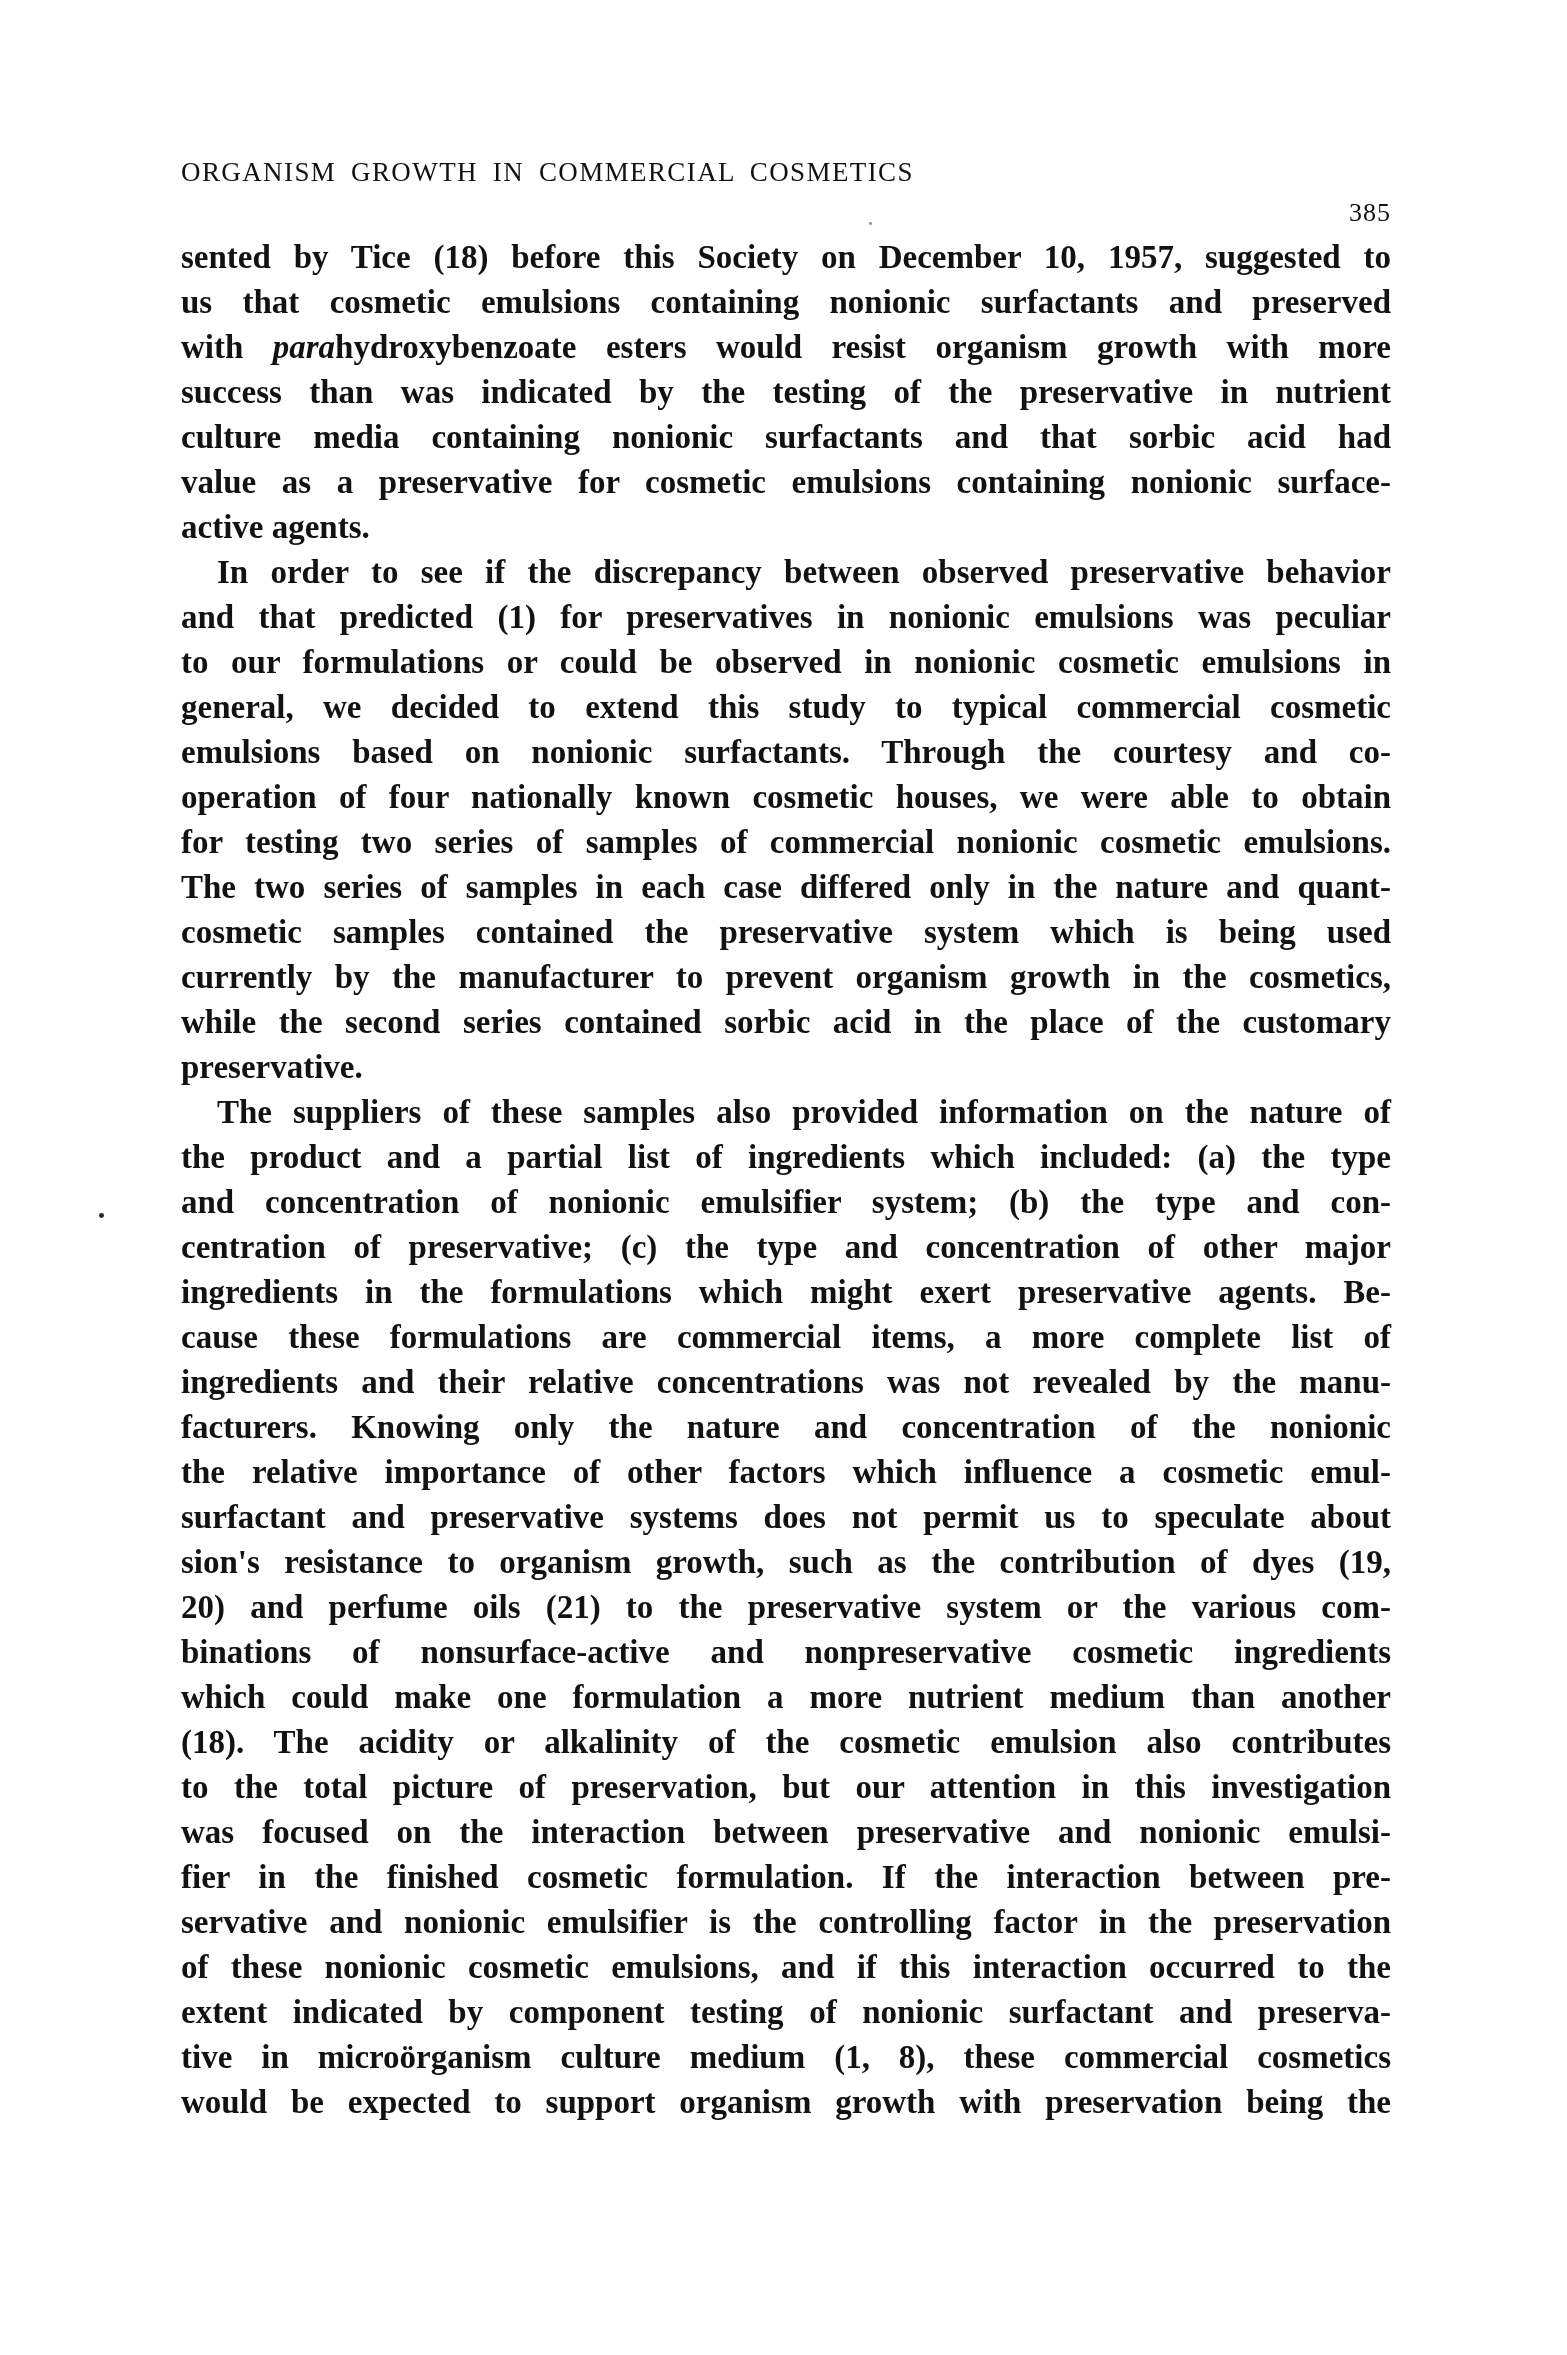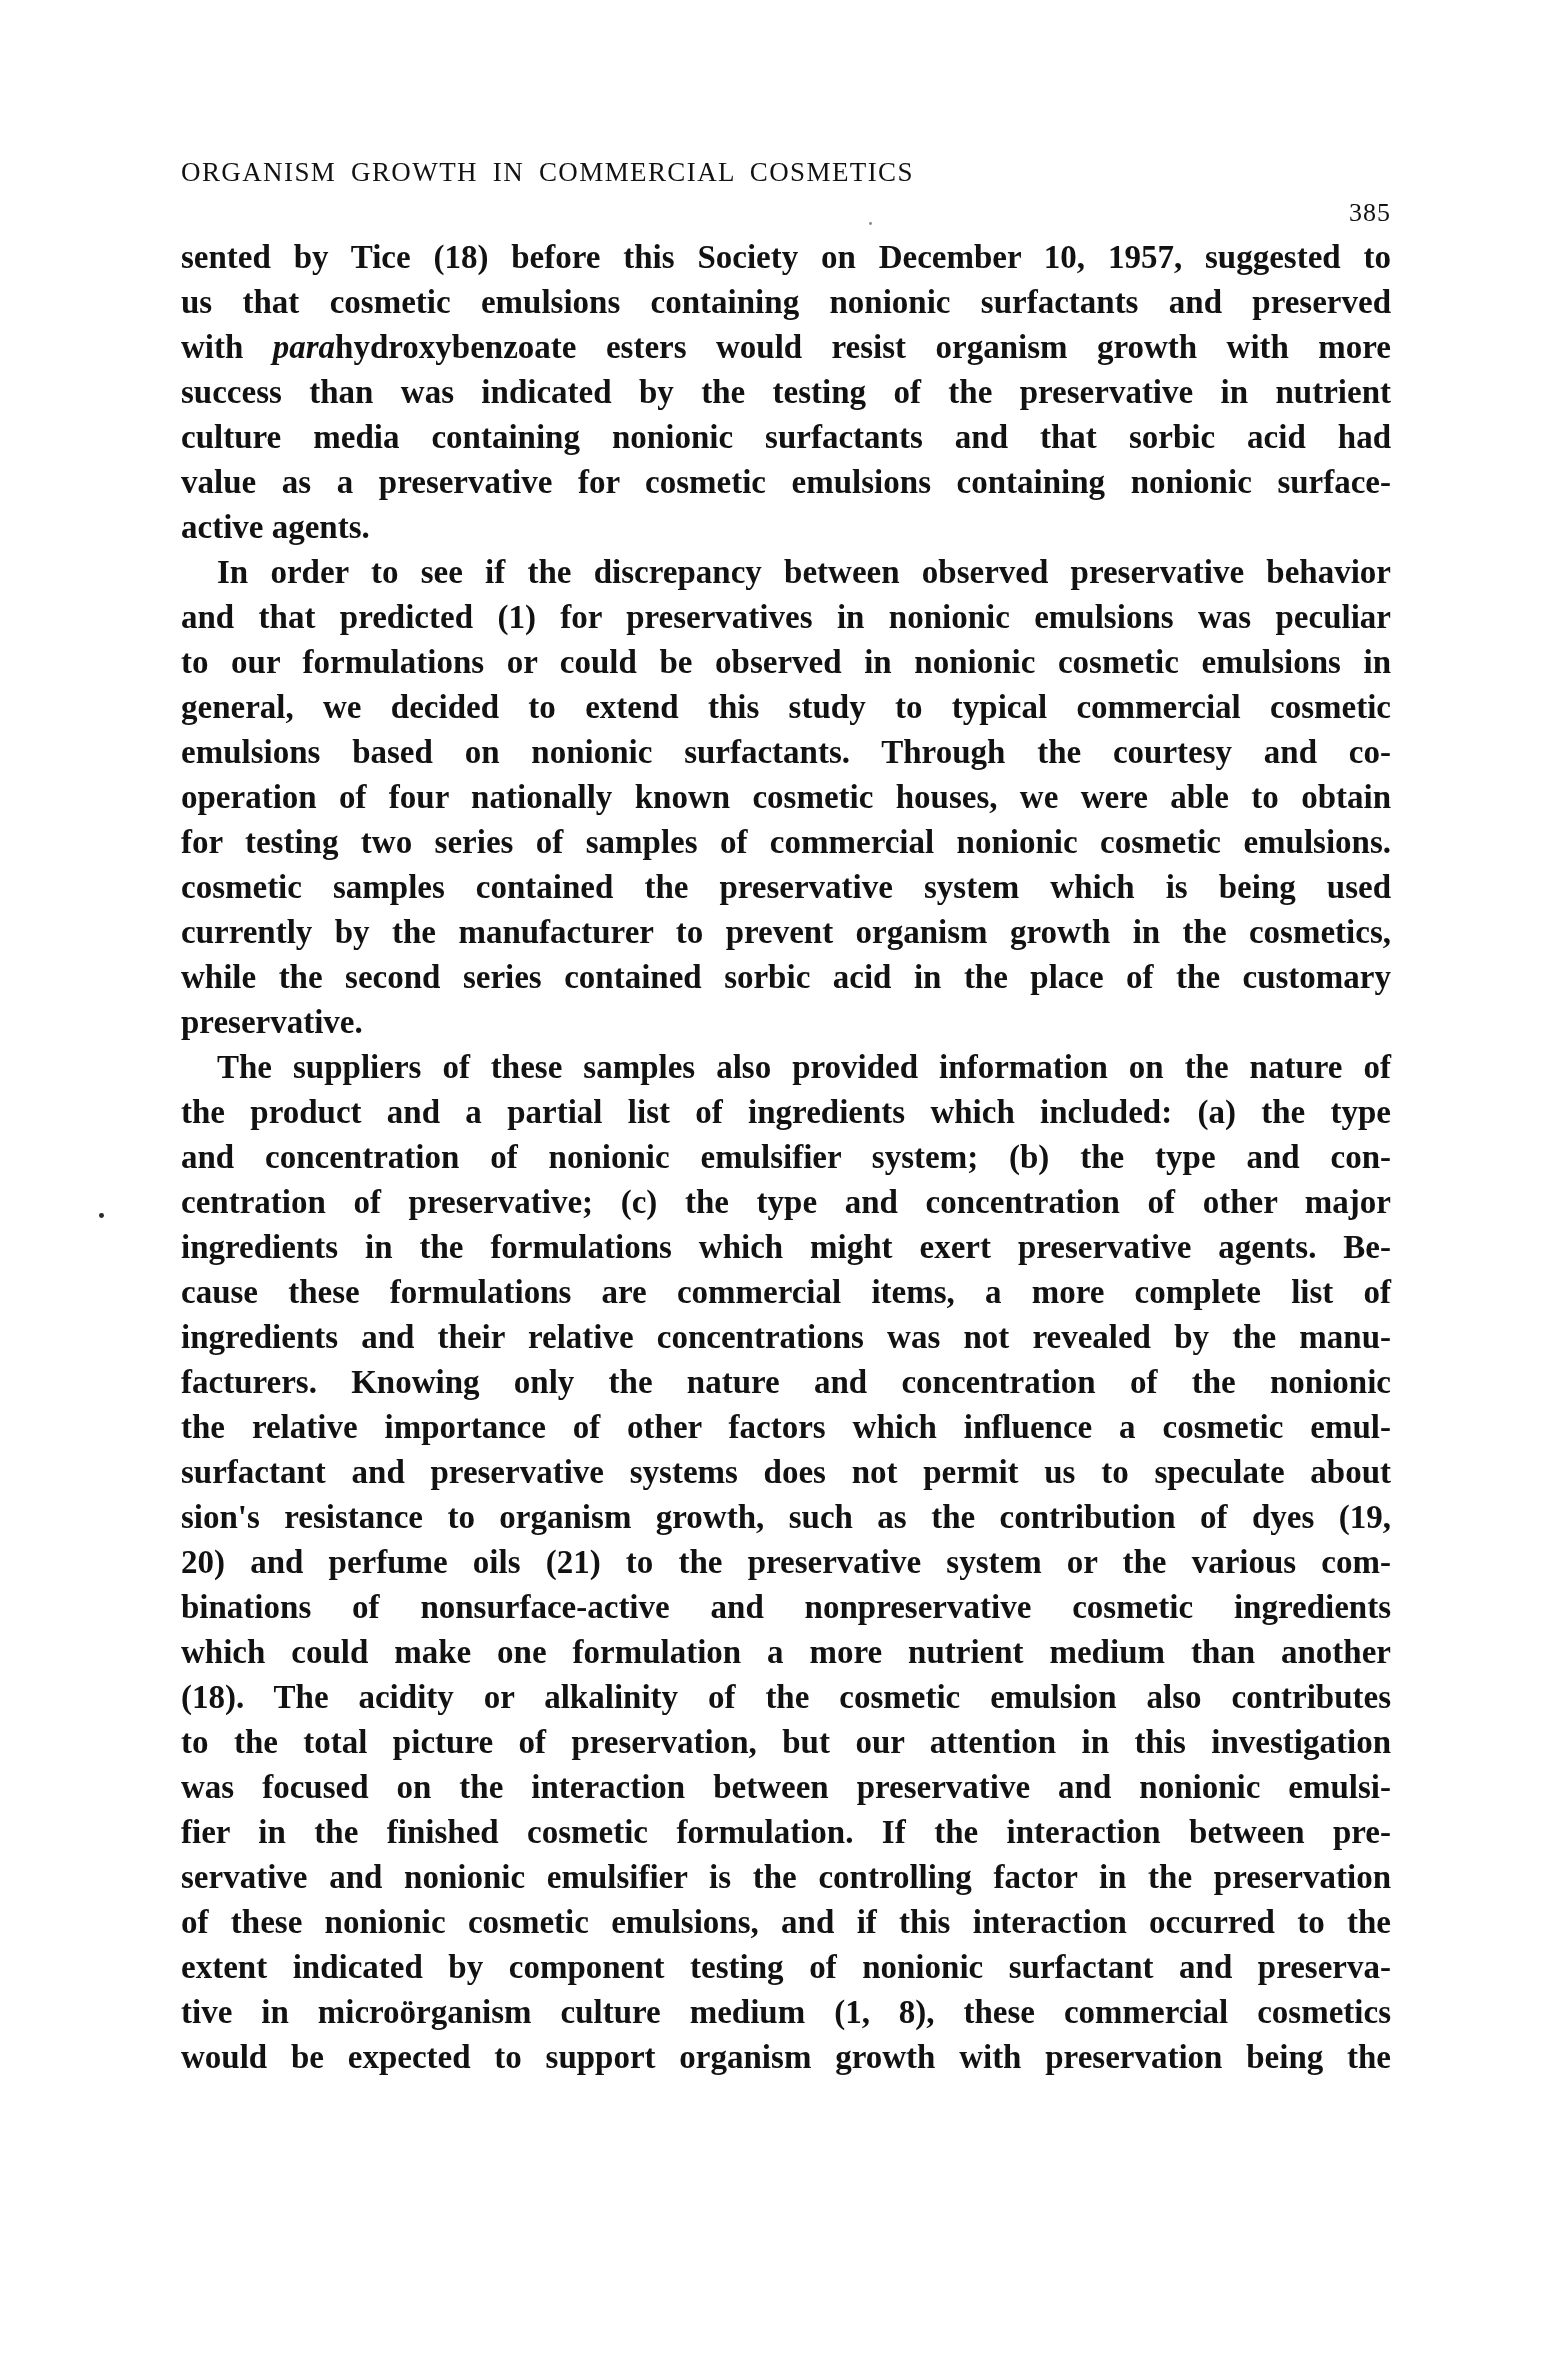--- a/index.html
+++ b/index.html
@@ -91,20 +91,21 @@
     <div class="line">value as a preservative for cosmetic emulsions containing nonionic surface-</div>
     <div class="line para-end">active agents.</div>
 
     <div class="line indent">In order to see if the discrepancy between observed preservative behavior</div>
     <div class="line">and that predicted (1) for preservatives in nonionic emulsions was peculiar</div>
     <div class="line">to our formulations or could be observed in nonionic cosmetic emulsions in</div>
     <div class="line">general, we decided to extend this study to typical commercial cosmetic</div>
     <div class="line">emulsions based on nonionic surfactants. Through the courtesy and co-</div>
     <div class="line">operation of four nationally known cosmetic houses, we were able to obtain</div>
     <div class="line">for testing two series of samples of commercial nonionic cosmetic emulsions.</div>
+    <div class="line">The two series of samples in each case differed only in the nature and quant-</div>
     <div class="line">cosmetic samples contained the preservative system which is being used</div>
     <div class="line">currently by the manufacturer to prevent organism growth in the cosmetics,</div>
     <div class="line">while the second series contained sorbic acid in the place of the customary</div>
     <div class="line para-end">preservative.</div>
 
     <div class="line indent">The suppliers of these samples also provided information on the nature of</div>
     <div class="line">the product and a partial list of ingredients which included: (a) the type</div>
     <div class="line">and concentration of nonionic emulsifier system; (b) the type and con-</div>
     <div class="line">centration of preservative; (c) the type and concentration of other major</div>
     <div class="line">ingredients in the formulations which might exert preservative agents. Be-</div>

